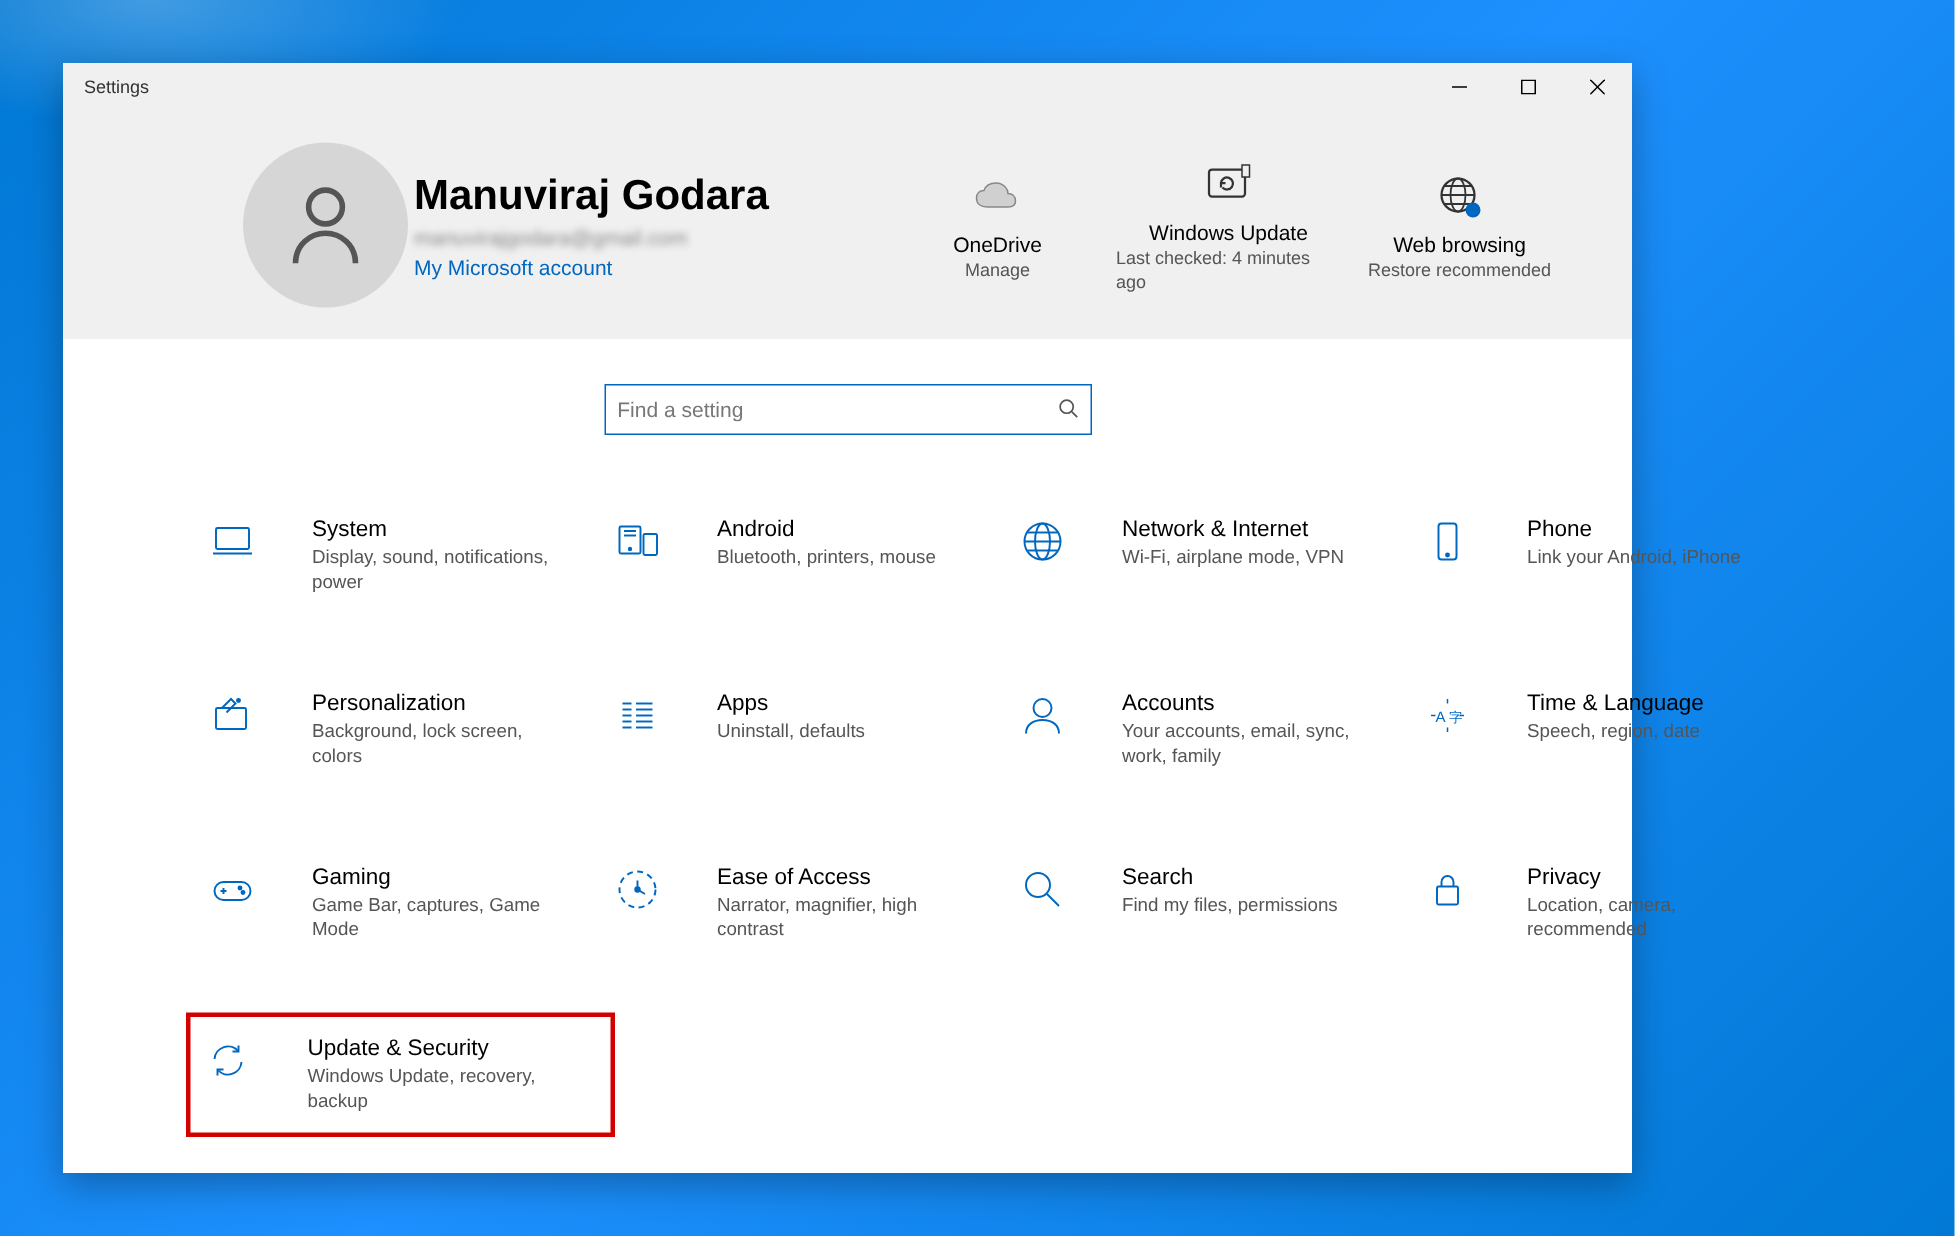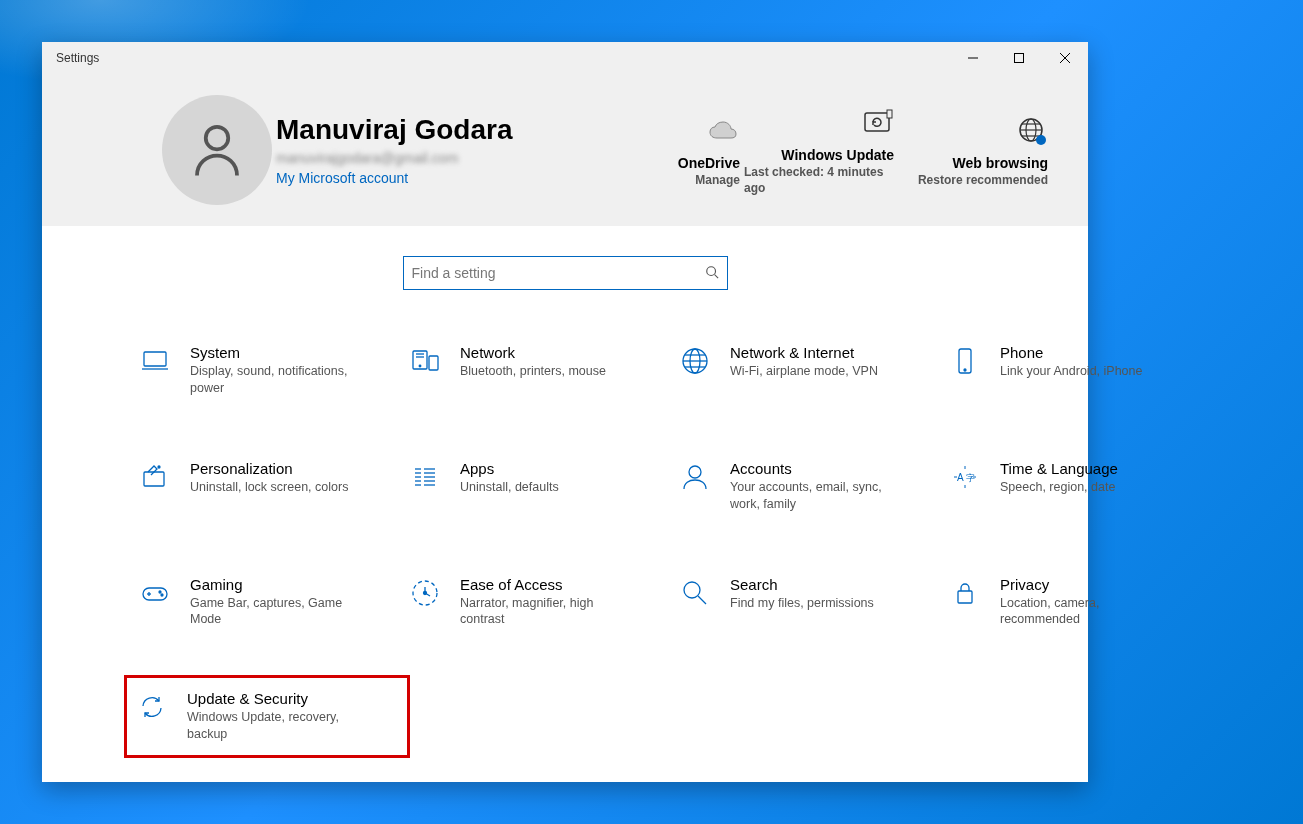--- a/index.html
+++ b/index.html
@@ -62,23 +62,22 @@
   }
   .avatar svg { width: 50px; height: 55px; stroke: #555; stroke-width: 3; fill: none; }
   .user-info { flex-shrink: 0; margin-right: auto; }
   .user-name { font-size: 28px; font-weight: 600; color: #000; margin-bottom: 4px;}
   .user-email {
     color:#8a8a8a; filter: blur(2.5px);
     font-size: 14px; margin-bottom: 4px;
   }
   .ms-account-link { color:#0067c0; font-size:14px; cursor:pointer; }
   .tile {
-    display:flex; flex-direction:column; align-items:flex-end;
+    display:flex; flex-direction:column; align-items:center;
     width: 150px;
-    font-weight: bold;
   }
   .tile-icon { height:40px; display:flex; align-items:center; margin-bottom:4px;}
   .tile-icon svg { width:32px; height:32px; }
   .tile-title { font-size:14px; color:#000; margin-bottom:2px;}
   .tile-sub { font-size:12px; color:#555; line-height:1.3;}
   .content { background:#fff; padding-top:30px; }
   .search-wrap { display:flex; justify-content:center; margin-bottom: 50px; }
   .search-box {
     width: 325px; height:34px;
     border:1px solid #0067c0;
@@ -93,21 +92,21 @@
   .search-box .sicon svg { width:14px; height:14px; stroke:#555; fill:none; stroke-width:1.3;}
   .grid {
     display:grid;
     grid-template-columns: repeat(4, 270px);
     column-gap: 0px;
     row-gap: 55px;
     padding: 0 60px 0 90px;
     justify-content: start;
   }
   .cat {
-    display:flex; gap:18px; align-items:flex-start;
+    display:flex; gap:36px; align-items:flex-start;
     cursor:default;
     padding: 4px 6px;
     position: relative;
   }
   .cat-icon { width:34px; height:34px; flex-shrink:0; display:flex; align-items:center; justify-content:center;}
   .cat-icon svg { width:30px; height:30px; stroke:#0067c0; fill:none; stroke-width:1.3; }
   .cat-text .cat-title { font-size:15px; color:#000; margin-bottom:2px;}
   .cat-text .cat-sub { font-size:12.5px; color:#555; line-height:1.35; max-width:170px;}
   .highlight {
     border: 3px solid #d40000;
@@ -217,21 +216,21 @@
             <div class="cat-sub">Display, sound, notifications, power</div>
           </div>
         </div>
         <div class="cat">
           <div class="cat-icon">
             <svg viewBox="0 0 30 30">
               <use href="#i-devices"></use>
             </svg>
           </div>
           <div class="cat-text">
-            <div class="cat-title">Network</div>
+            <div class="cat-title">Android</div>
             <div class="cat-sub">Bluetooth, printers, mouse</div>
           </div>
         </div>
         <div class="cat">
           <div class="cat-icon">
             <svg viewBox="0 0 30 30">
               <use href="#i-globe"></use>
             </svg>
           </div>
           <div class="cat-text">
@@ -251,21 +250,21 @@
           </div>
         </div>
         <div class="cat">
           <div class="cat-icon">
             <svg viewBox="0 0 30 30">
               <use href="#i-brush"></use>
             </svg>
           </div>
           <div class="cat-text">
             <div class="cat-title">Personalization</div>
-            <div class="cat-sub">Uninstall, lock screen, colors</div>
+            <div class="cat-sub">Background, lock screen, colors</div>
           </div>
         </div>
         <div class="cat">
           <div class="cat-icon">
             <svg viewBox="0 0 30 30">
               <use href="#i-apps"></use>
             </svg>
           </div>
           <div class="cat-text">
             <div class="cat-title">Apps</div>

